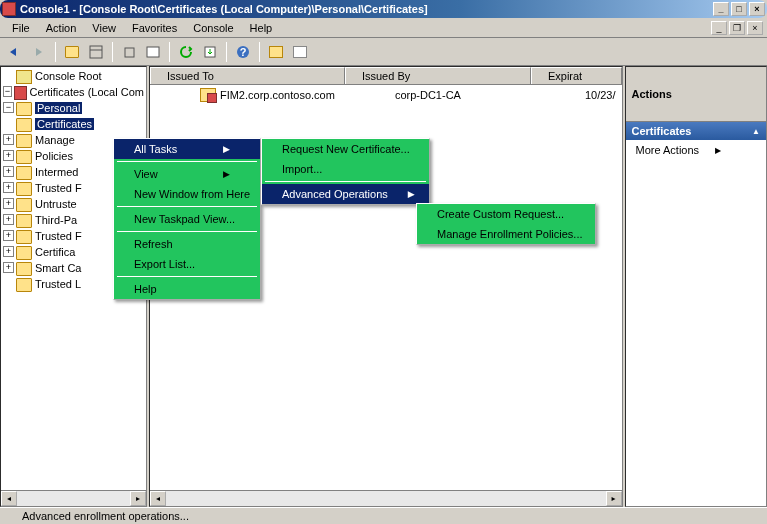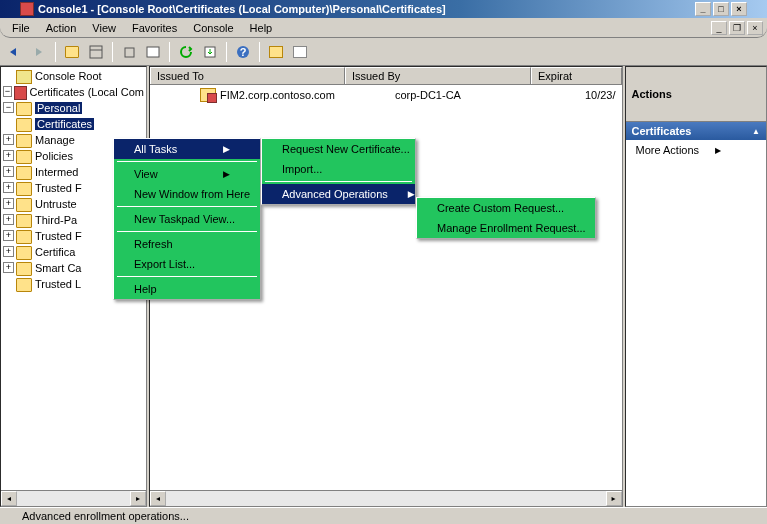--- a/index.html
+++ b/index.html
@@ -1,26 +1,26 @@
 <!DOCTYPE html>
 <html><head>
 <meta charset="utf-8">
 <style>
 * { box-sizing: border-box; margin: 0; padding: 0; font-family: Tahoma, Arial, sans-serif; font-size: 11px; }
 body { background: #d4d0c8; width: 767px; height: 524px; overflow: hidden; position: relative; }
 
 
-.titlebar { height: 18px; background: linear-gradient(90deg, #0a246a 0%, #3a6ea5 60%, #a6caf0 100%); display: flex; align-items: center; padding: 0 20px; color: #fff; font-weight: bold; }
+.titlebar { height: 18px; background: linear-gradient(90deg, #0a246a 0%, #3a6ea5 60%, #a6caf0 100%); display: flex; align-items: center; padding: 0 2px; color: #fff; font-weight: bold; border-radius: 8px; }
 .titlebar .icon { width: 14px; height: 14px; background: #d84a4a; margin-right: 4px; border: 1px solid #7d2e2e; }
 .titlebar .title { flex: 1; white-space: nowrap; overflow: hidden; }
 .titlebar .winbtns { display: flex; gap: 2px; }
 .titlebar .winbtns div { width: 16px; height: 14px; background: #d4d0c8; border: 1px outset #fff; display: flex; align-items: center; justify-content: center; font-size: 9px; color: #000; font-weight: bold; }
 
 
-.menubar { height: 20px; background: #d4d0c8; border-bottom: 1px solid #808080; display: flex; align-items: center; padding: 0 4px; border-radius: 10px; }
+.menubar { height: 20px; background: #d4d0c8; border-bottom: 1px solid #808080; display: flex; align-items: center; padding: 0 4px; }
 .menubar .menuitem { padding: 2px 8px; cursor: default; }
 .menubar .mdi-btns { margin-left: auto; display: flex; gap: 2px; }
 .menubar .mdi-btns div { width: 16px; height: 14px; background: #d4d0c8; border: 1px outset #fff; display: flex; align-items: center; justify-content: center; font-size: 9px; }
 
 
 .toolbar { height: 28px; background: #d4d0c8; border-bottom: 1px solid #808080; display: flex; align-items: center; padding: 0 4px; gap: 2px; }
 .toolbar .tbtn { width: 22px; height: 22px; display: flex; align-items: center; justify-content: center; border: 1px solid transparent; }
 .toolbar .sep { width: 1px; height: 20px; background: #808080; margin: 0 3px; border-right: 1px solid #fff; }
 
 
@@ -38,21 +38,21 @@
 .indent1 { padding-left: 14px; }
 .indent2 { padding-left: 28px; }
 .indent3 { padding-left: 42px; }
 
 .hscroll { position: absolute; bottom: 0; left: 0; right: 0; height: 16px; background: #d4d0c8; border-top: 1px solid #808080; display: flex; }
 .hscroll .sb-btn { width: 16px; height: 15px; background: #d4d0c8; border: 1px outset #fff; display: flex; align-items: center; justify-content: center; font-size: 8px; }
 .hscroll .track { flex: 1; background: #e8e8e8; }
 
 .listpane { flex: 1; background: #fff; border: 1px inset #808080; margin: 0 2px; position: relative; }
 .listheader { display: flex; background: #d4d0c8; border-bottom: 1px solid #808080; height: 18px; }
-.listheader .col { border-right: 1px solid #808080; border-left: 1px solid #fff; border-top: 1px solid #fff; padding: 2px 6px; white-space: nowrap; overflow: hidden; }
+.listheader .col { border-right: 1px solid #808080; border-left: 1px solid #fff; border-top: 1px solid #fff; padding: 2px 16px; white-space: nowrap; overflow: hidden; }
 .listrow { display: flex; padding: 1px 0; margin-left: 44px; }
 .listrow .cell { padding: 2px 6px; white-space: nowrap; overflow: hidden; display: flex; align-items: center; }
 .listrow .cell .certicon { width: 16px; height: 14px; background: #ffe28a; border: 1px solid #b8860b; margin-right: 4px; position: relative; }
 .listrow .cell .certicon::after { content: ""; position: absolute; bottom: -2px; right: -2px; width: 8px; height: 8px; background: #d84a4a; border: 1px solid #7d2e2e; }
 
 .actionspane { width: 160px; background: #fff; border: 1px inset #808080; }
 .actionspane .ahdr { background: #d4d0c8; padding: 21px 6px; font-weight: bold; border-bottom: 1px solid #808080; }
 .actionspane .abar { background: linear-gradient(180deg, #4a7ac0, #2a5a9f); color: #fff; padding: 3px 6px; display: flex; justify-content: space-between; align-items: center; font-weight: bold; }
 .actionspane .aitem { padding: 4px 10px; display: flex; justify-content: flex-start; align-items: center; cursor: default; gap: 16px; }
 
@@ -301,34 +301,34 @@
     </div>
   <div class="mi">
       <span>Export List...</span>
     </div>
   <div class="misep"></div>
   <div class="mi">
       <span>Help</span>
     </div>
 </div>
 
-<div class="ctxmenu" style="left:261px; top:138px; width:155px;">
+<div class="ctxmenu" style="left:261px; top:138px; width:169px;">
   <div class="mi">
       <span>Request New Certificate...</span>
     </div>
   <div class="mi">
       <span>Import...</span>
     </div>
   <div class="misep"></div>
   <div class="mi hl">
       <span>Advanced Operations</span>
       <span class="arrow">▶</span>
     </div>
 </div>
 
-<div class="ctxmenu" style="left:416px; top:197px; width:180px;">
+<div class="ctxmenu" style="left:416px; top:203px; width:180px;">
   <div class="mi">
       <span>Create Custom Request...</span>
     </div>
   <div class="mi">
-      <span>Manage Enrollment Request...</span>
+      <span>Manage Enrollment Policies...</span>
     </div>
 </div>
 
 </body></html>

